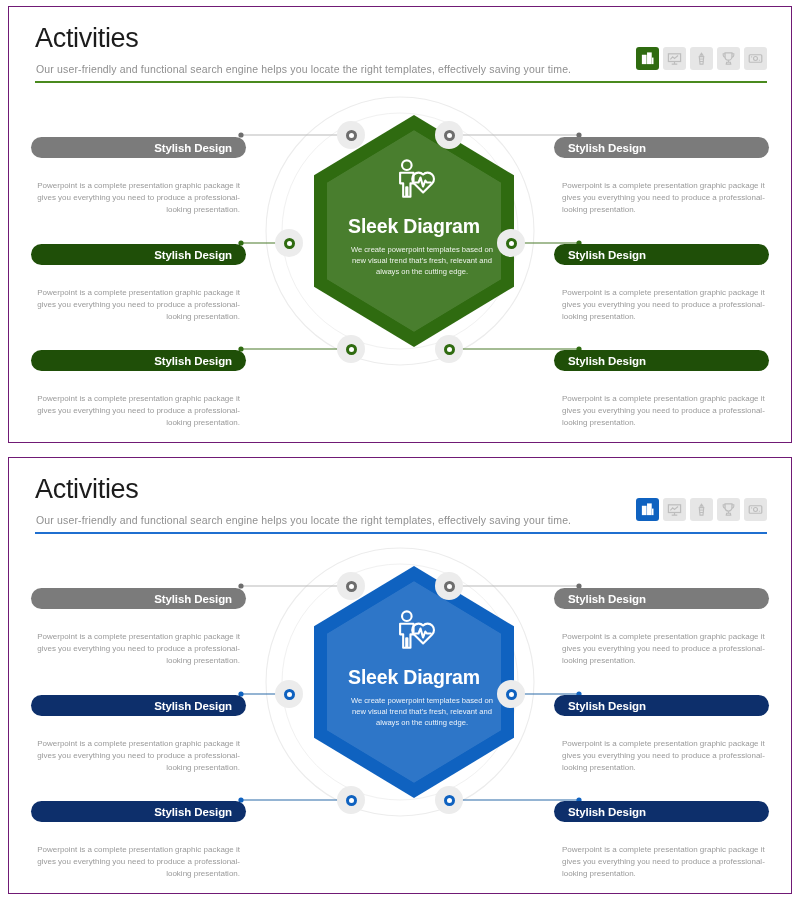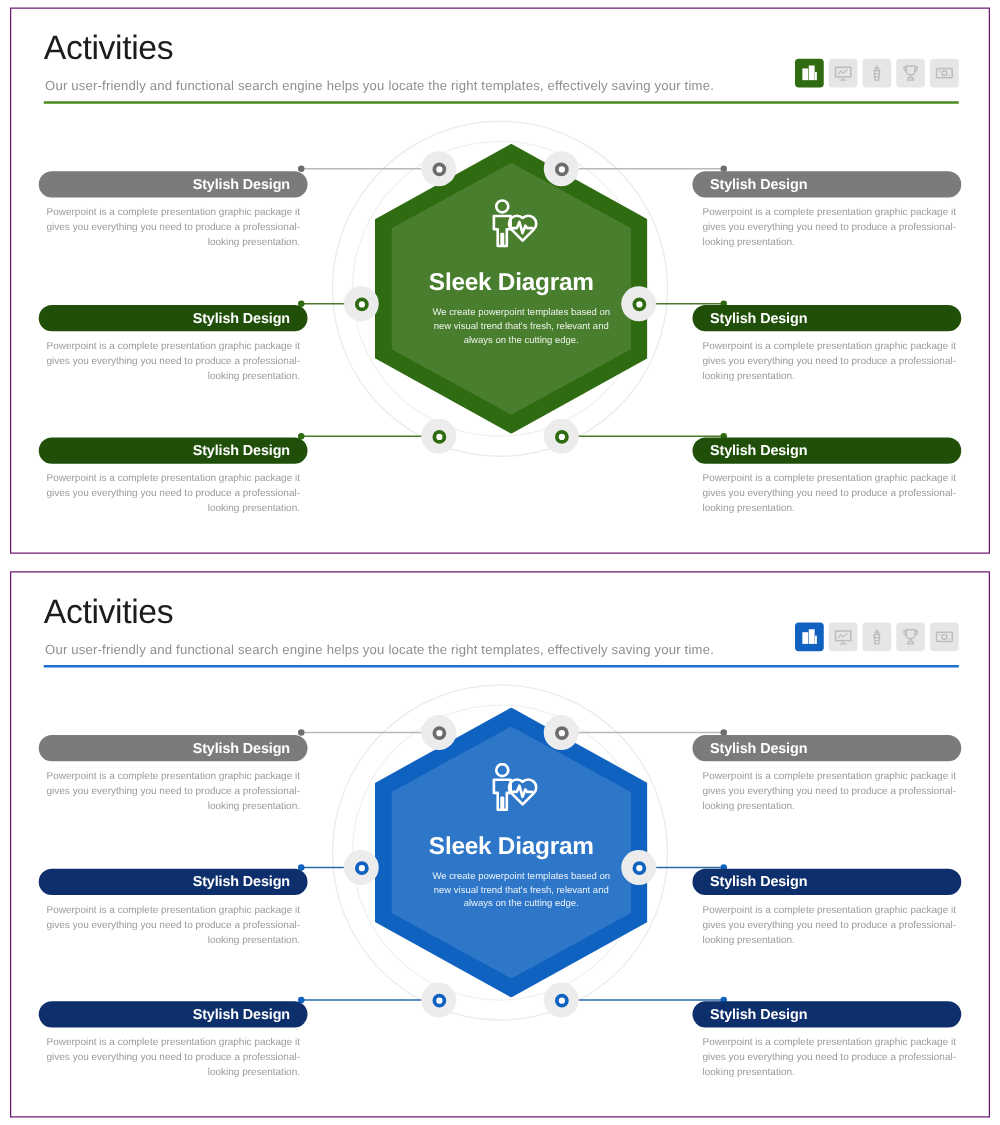--- a/index.html
+++ b/index.html
@@ -46,21 +46,21 @@
     background: #e6e6e6;
     display: flex; align-items: center; justify-content: center;
   }
   .icn svg { display:block; }
   .icn.active { }
 
   
   .stage { position: absolute; left:0; top: 88px; width: 782px; height: 345px; }
   .stage svg.wires { position:absolute; left:0; top:0; }
 
-  .hex-wrap { position: absolute; left: 291px; top: 20px; width: 218px; height: 232px; }
+  .hex-wrap { position: absolute; left: 305px; top: 20px; width: 200px; height: 232px; }
   .hex {
     position: absolute; inset: 0;
     clip-path: polygon(50% 0%, 100% 26%, 100% 74%, 50% 100%, 0% 74%, 0% 26%);
   }
   .hex-inner {
     position:absolute; left: 13px; top: 15px; right: 13px; bottom: 15px;
     clip-path: polygon(50% 0%, 100% 26%, 100% 74%, 50% 100%, 0% 74%, 0% 26%);
     border: 0;
   }
   .hex-inner::before{
@@ -89,21 +89,21 @@
   .item.left  { text-align: right; }
   .item.right { text-align: left;  }
   .pill {
     height: 21px; border-radius: 11px; display:flex; align-items:center;
     padding: 0 14px; color:#fff; font-size: 11.5px; font-weight: 700;
     letter-spacing: -0.1px;
   }
   .item.left .pill  { justify-content: flex-end; }
   .item.right .pill { justify-content: flex-start; }
   .body {
-    margin-top: 6px; font-size: 8px; line-height: 1.5; color:#9a9a9a;
+    margin-top: 22px; font-size: 8px; line-height: 1.5; color:#9a9a9a;
     padding: 0 4px;
   }
   .item.left .body { padding-right: 6px; }
   .item.right .body { padding-left: 8px; }
 
   
   .node { position:absolute; width: 28px; height: 28px; border-radius:50%;
           background:#ececec; display:flex; align-items:center; justify-content:center; }
   .node .ring { width: 11px; height: 11px; border-radius: 50%; border-width: 3.2px; border-style: solid; background:#fff; }
 </style>

